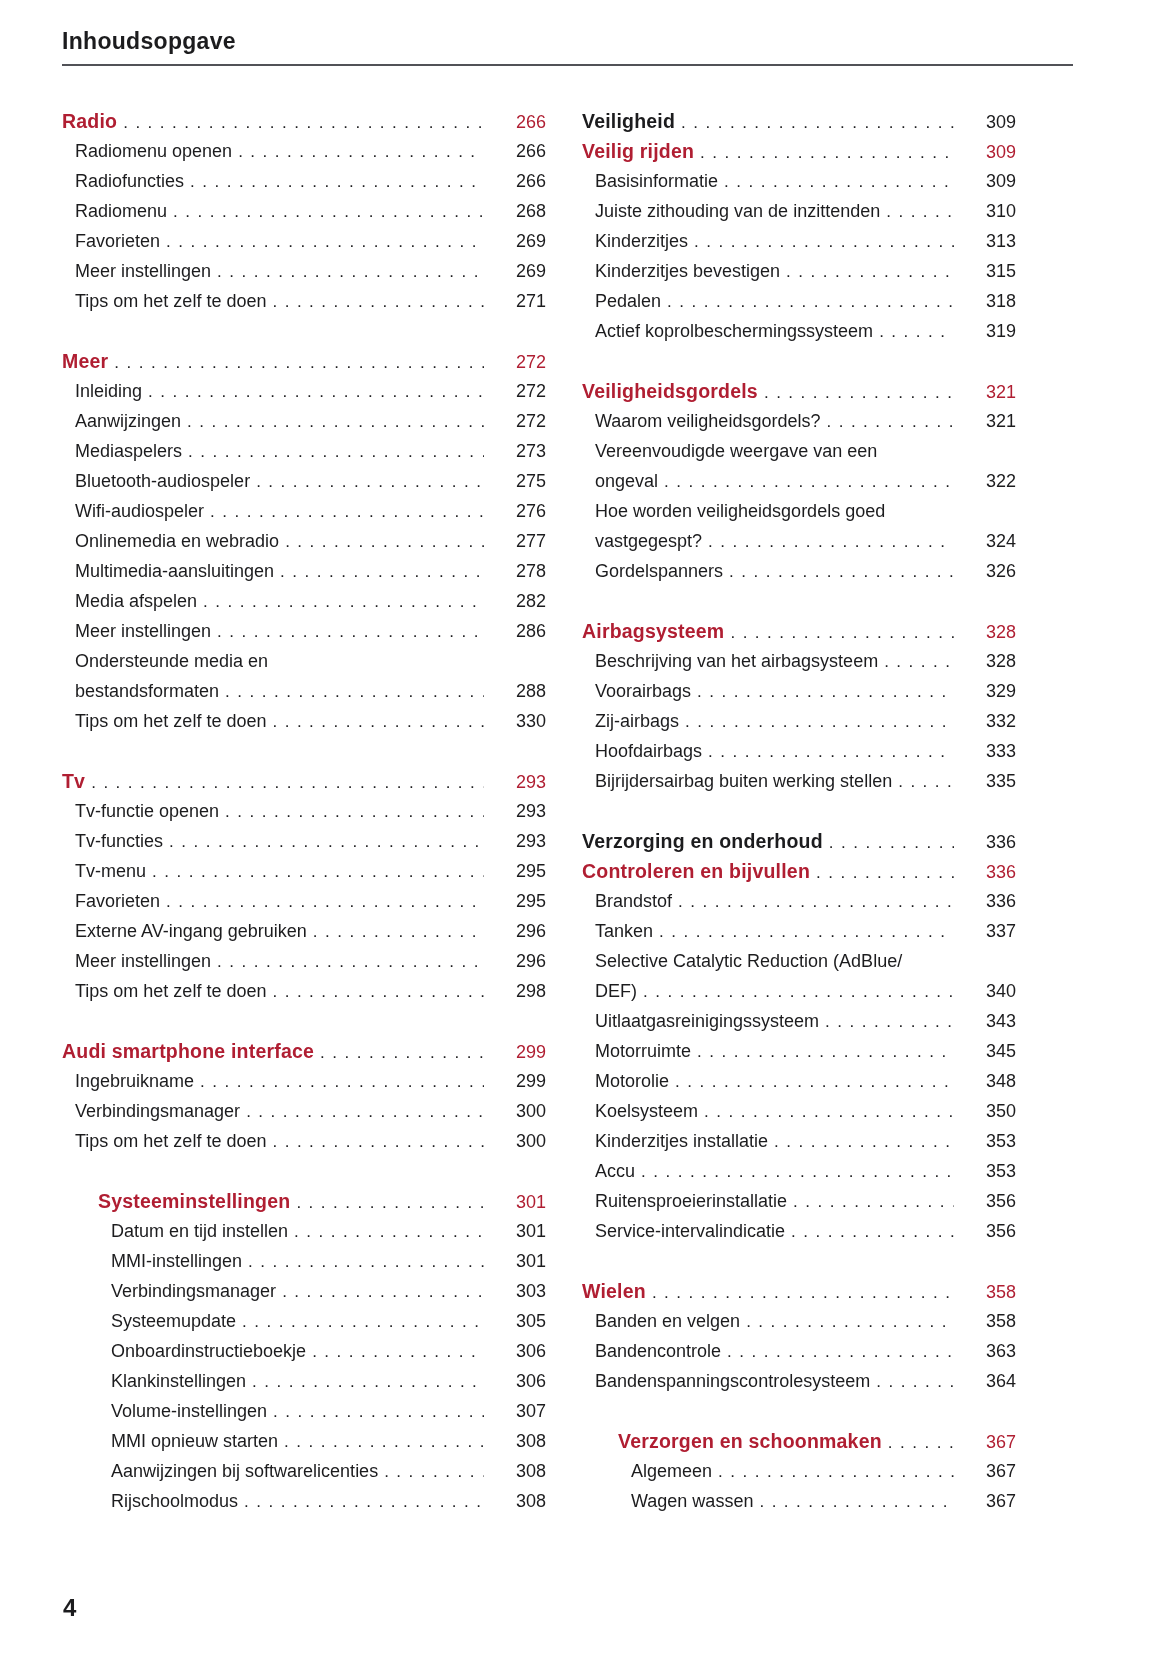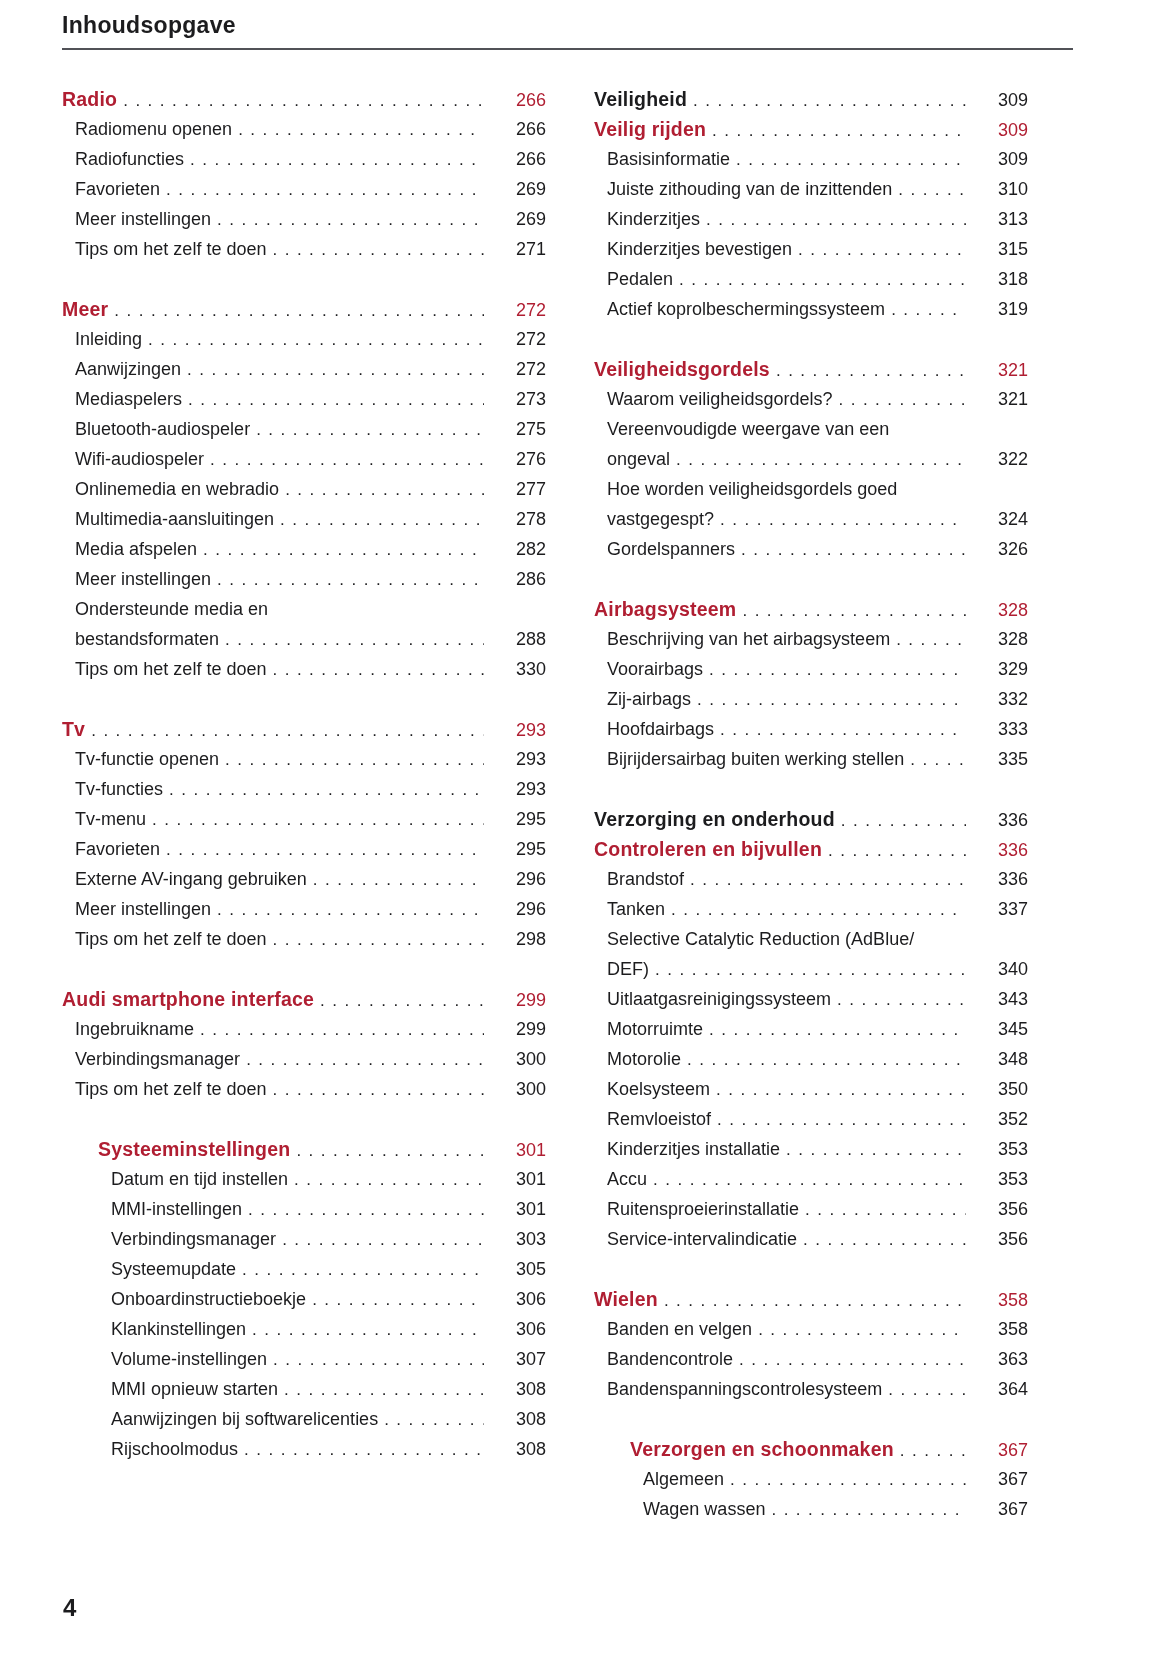--- a/index.html
+++ b/index.html
@@ -7,32 +7,32 @@
     width:1165px; height:1653px;
     background:#ffffff;
     font-family:"Liberation Sans", sans-serif;
     color:#1c1c1e;
     position:relative;
     overflow:hidden;
   }
   .page { position:absolute; inset:0; }
 
   .header {
-    position:absolute; left:62px; top:12px; width:1011px;
+    position:absolute; left:62px; top:28px; width:1011px;
   }
   .page-title {
     font-size:23px; font-weight:700; letter-spacing:0.3px;
     padding-bottom:9px;
     border-bottom:2.5px solid #515257;
     color:#1c1c1e;
   }
 
   .toc-columns {
-    position:absolute; left:62px; top:84px; width:954px;
-    display:flex; gap:48px;
+    position:absolute; left:62px; top:106px; width:954px;
+    display:flex; gap:36px;
   }
   .toc-column { flex:none; }
   .toc-column:nth-child(1) { width:484px; }
   .toc-column:nth-child(2) { width:434px; }
 
   .toc-group { margin-bottom:30px; }
   .toc-group:last-child { margin-bottom:0;margin-left:36px; }
 
   .toc-row {
     display:flex; align-items:baseline;
@@ -91,20 +91,25 @@
             <span class="toc-label">Radiomenu openen</span>
             <span class="toc-dots"></span>
             <span class="toc-page">266</span>
           </div>
           <div class="toc-row entry">
             <span class="toc-label">Radiofuncties</span>
             <span class="toc-dots"></span>
             <span class="toc-page">266</span>
           </div>
           <div class="toc-row entry">
+            <span class="toc-label">Radiomenu</span>
+            <span class="toc-dots"></span>
+            <span class="toc-page">268</span>
+          </div>
+          <div class="toc-row entry">
             <span class="toc-label">Favorieten</span>
             <span class="toc-dots"></span>
             <span class="toc-page">269</span>
           </div>
           <div class="toc-row entry">
             <span class="toc-label">Meer instellingen</span>
             <span class="toc-dots"></span>
             <span class="toc-page">269</span>
           </div>
           <div class="toc-row entry">
@@ -451,25 +456,20 @@
             <span class="toc-label">Motorolie</span>
             <span class="toc-dots"></span>
             <span class="toc-page">348</span>
           </div>
           <div class="toc-row entry">
             <span class="toc-label">Koelsysteem</span>
             <span class="toc-dots"></span>
             <span class="toc-page">350</span>
           </div>
           <div class="toc-row entry">
-            <span class="toc-label">Remvloeistof</span>
-            <span class="toc-dots"></span>
-            <span class="toc-page">352</span>
-          </div>
-          <div class="toc-row entry">
             <span class="toc-label">Kinderzitjes installatie</span>
             <span class="toc-dots"></span>
             <span class="toc-page">353</span>
           </div>
           <div class="toc-row entry">
             <span class="toc-label">Accu</span>
             <span class="toc-dots"></span>
             <span class="toc-page">353</span>
           </div>
           <div class="toc-row entry">

